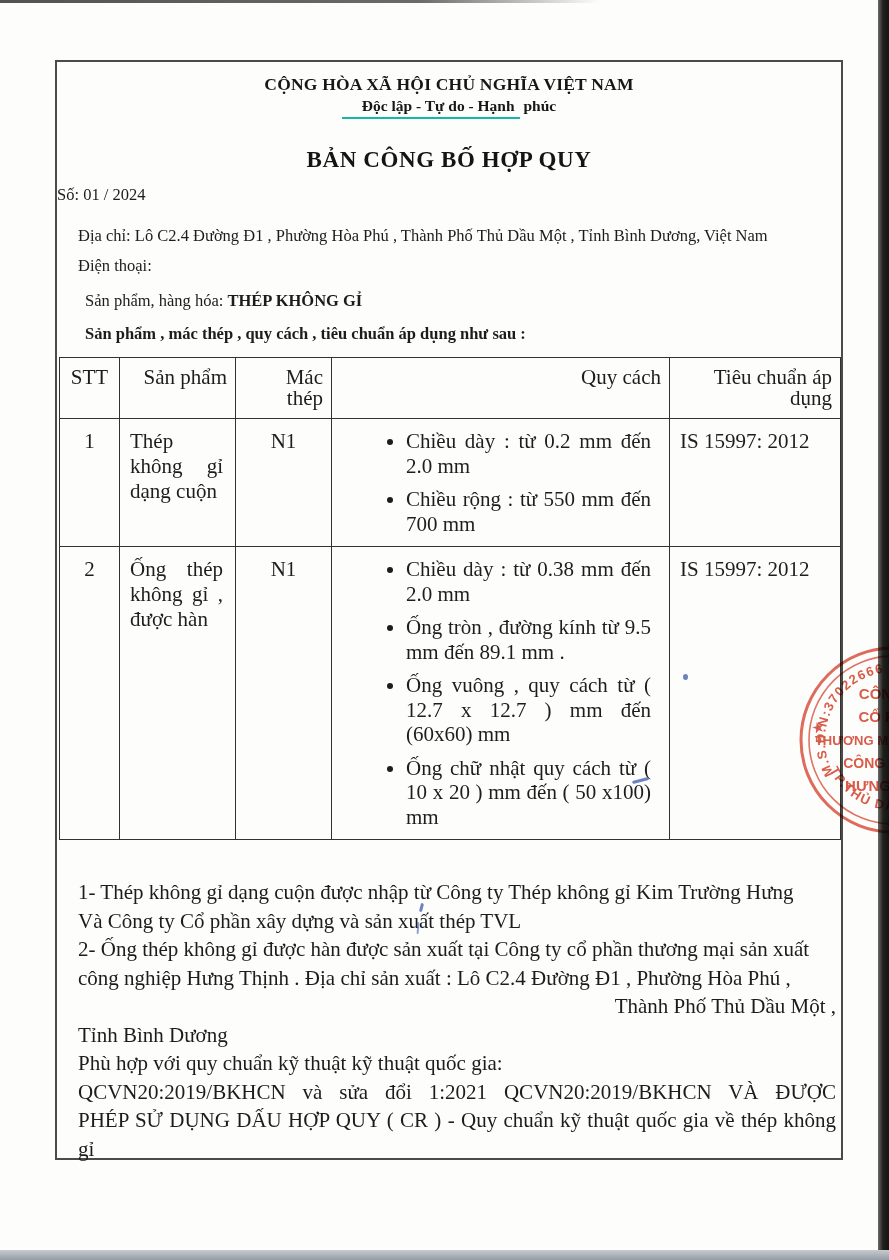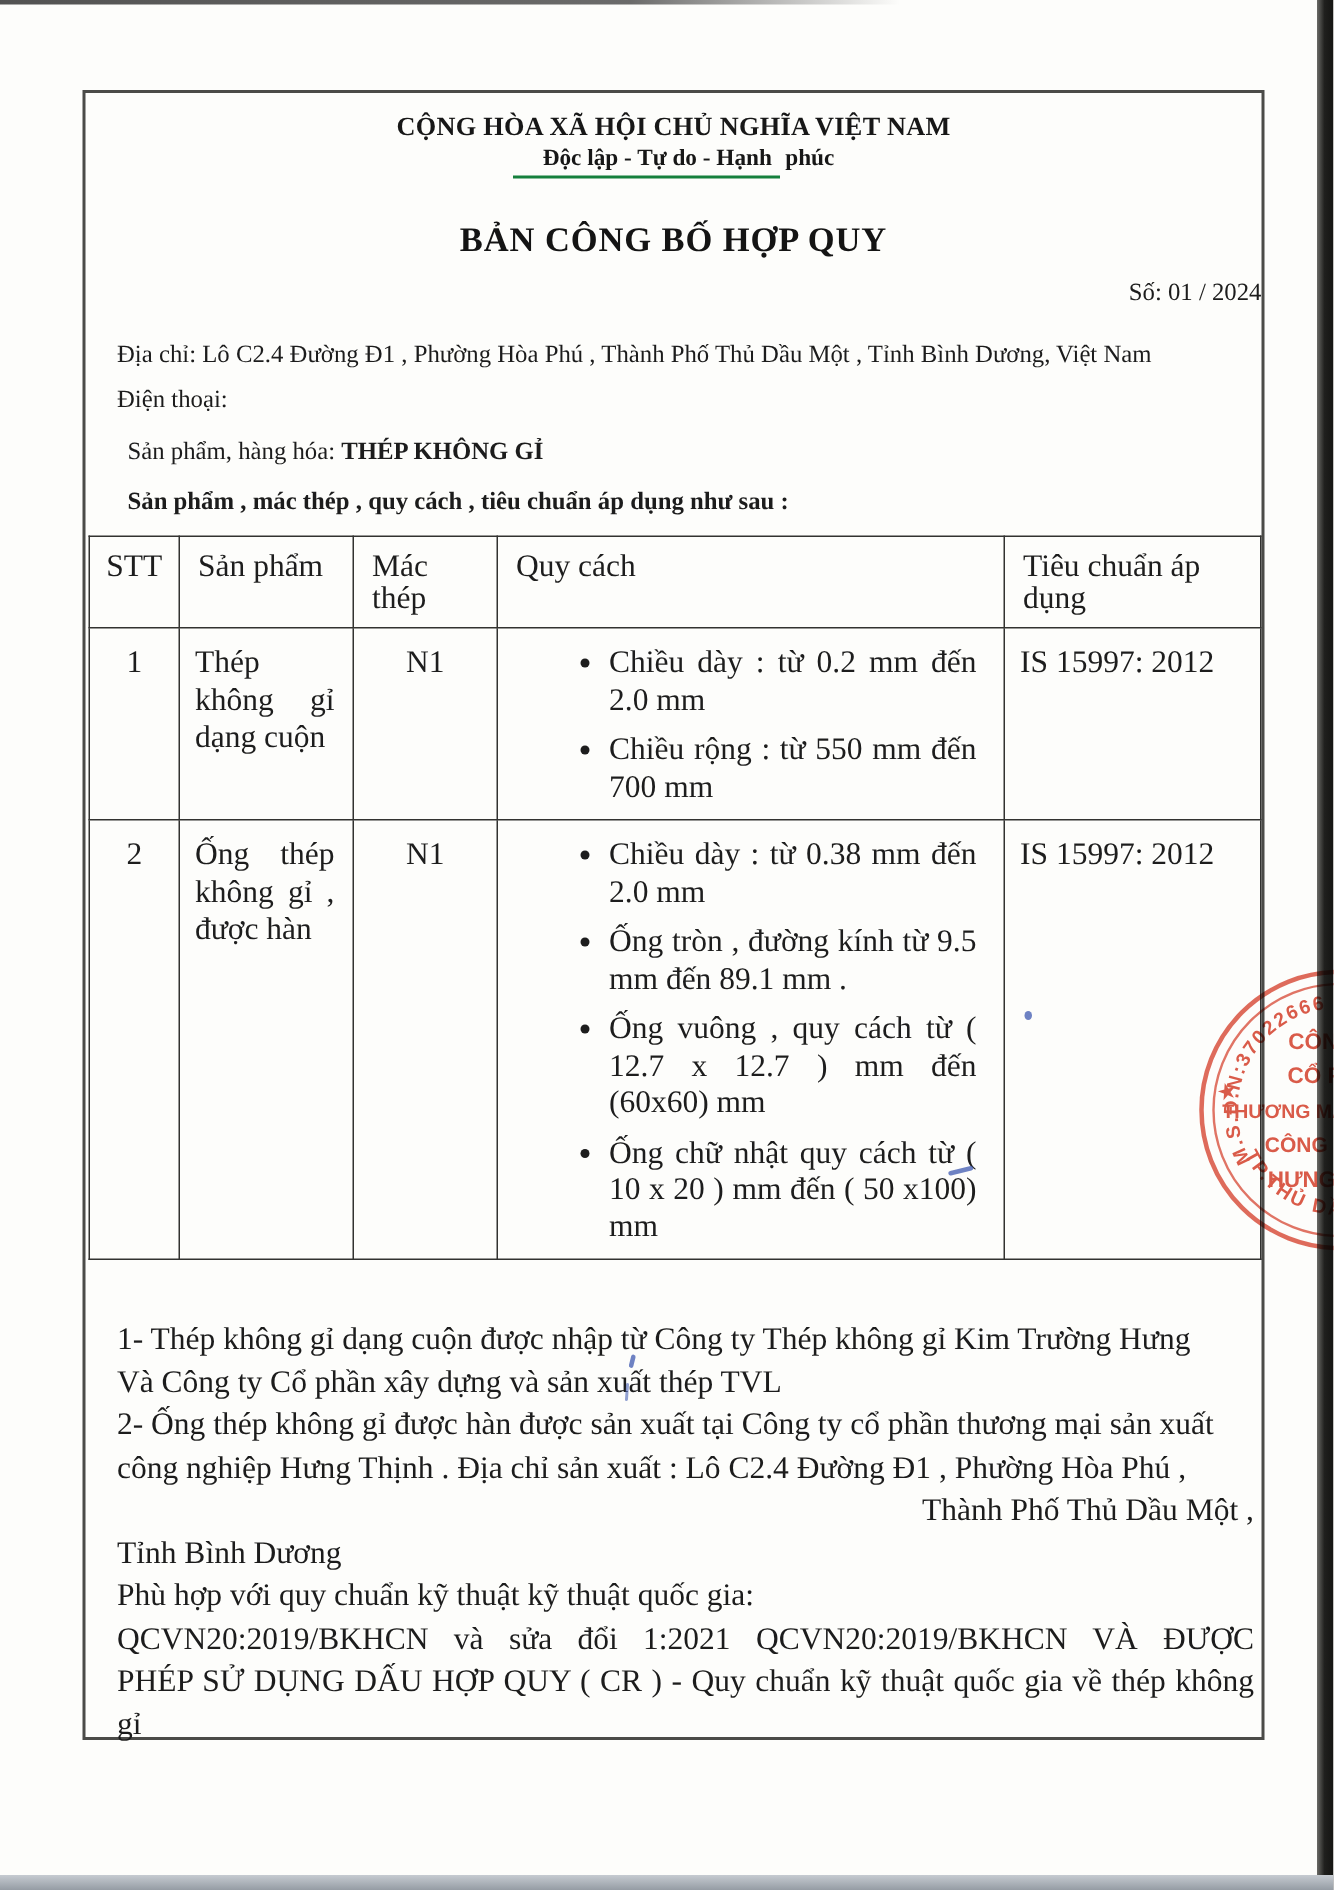--- a/index.html
+++ b/index.html
@@ -25,37 +25,37 @@
   }
 
   
   .page-frame {
     position:absolute; left:55px; top:60px; width:788px; height:1100px;
     border:2px solid #4b4b48; box-sizing:border-box; background:transparent;
   }
 
   .nat-title { margin:11px 0 0 0; text-align:center; font-weight:bold; font-size:17.5px; line-height:22px; letter-spacing:.2px; color:#171717; }
   .motto { margin:1px 0 0 0; text-align:center; font-weight:bold; font-size:15.5px; line-height:20px; color:#171717; }
-  .motto .ul { display:inline-block; padding:0 5px 1px 20px; border-bottom:2px solid #15803d; }
+  .motto .ul { display:inline-block; padding:0 5px 1px 20px; border-bottom:2px solid #14b8a6; }
   .doc-title { margin:27px 0 0 0; text-align:center; font-weight:bold; font-size:23px; line-height:28px; letter-spacing:.6px; color:#141414; }
-  .doc-no { margin:9px 0 0 0; text-align:right; font-size:16.5px; line-height:24px; }
+  .doc-no { margin:9px 0 0 0; text-align:left; font-size:16.5px; line-height:24px; }
 
   .info { margin:14px 26px 0 21px; font-size:16.5px; line-height:29.5px; }
   .info p { margin:0; }
   .info .grp { margin-top:6px; margin-left:7px; }
   .info .intro { margin-top:3px; margin-left:7px;font-weight:bold; }
   .bold { font-weight:bold; }
 
   
   table.quy-table {
     border-collapse:collapse; table-layout:fixed;
     margin:9px 0 0 2px; width:781px; font-size:21px; color:#1d1d1d;
   }
   .quy-table th, .quy-table td { border:1.7px solid #323230; vertical-align:top; font-weight:normal; }
-  .quy-table th { text-align:left; padding:9px 8px 9px 12px; line-height:21px; }
+  .quy-table th { text-align:right; padding:9px 8px 9px 12px; line-height:21px; }
   .quy-table th.c, .quy-table td.c { text-align:center; padding-left:4px; padding-right:4px; }
   .quy-table td { padding:10px 8px 8px 10px; line-height:25px; }
   .quy-table td.wrapcell { text-align:justify; padding-right:12px; }
   ul.specs { margin:0; padding:0 10px 0 64px; }
   ul.specs li { margin:0 0 9px 0; line-height:24.5px; text-align:justify; }
   ul.specs li:last-child { margin-bottom:2px; }
 
   
   .notes { margin:38px 5px 0 21px; font-size:21px; line-height:28.5px; }
   .notes p { margin:0; }

